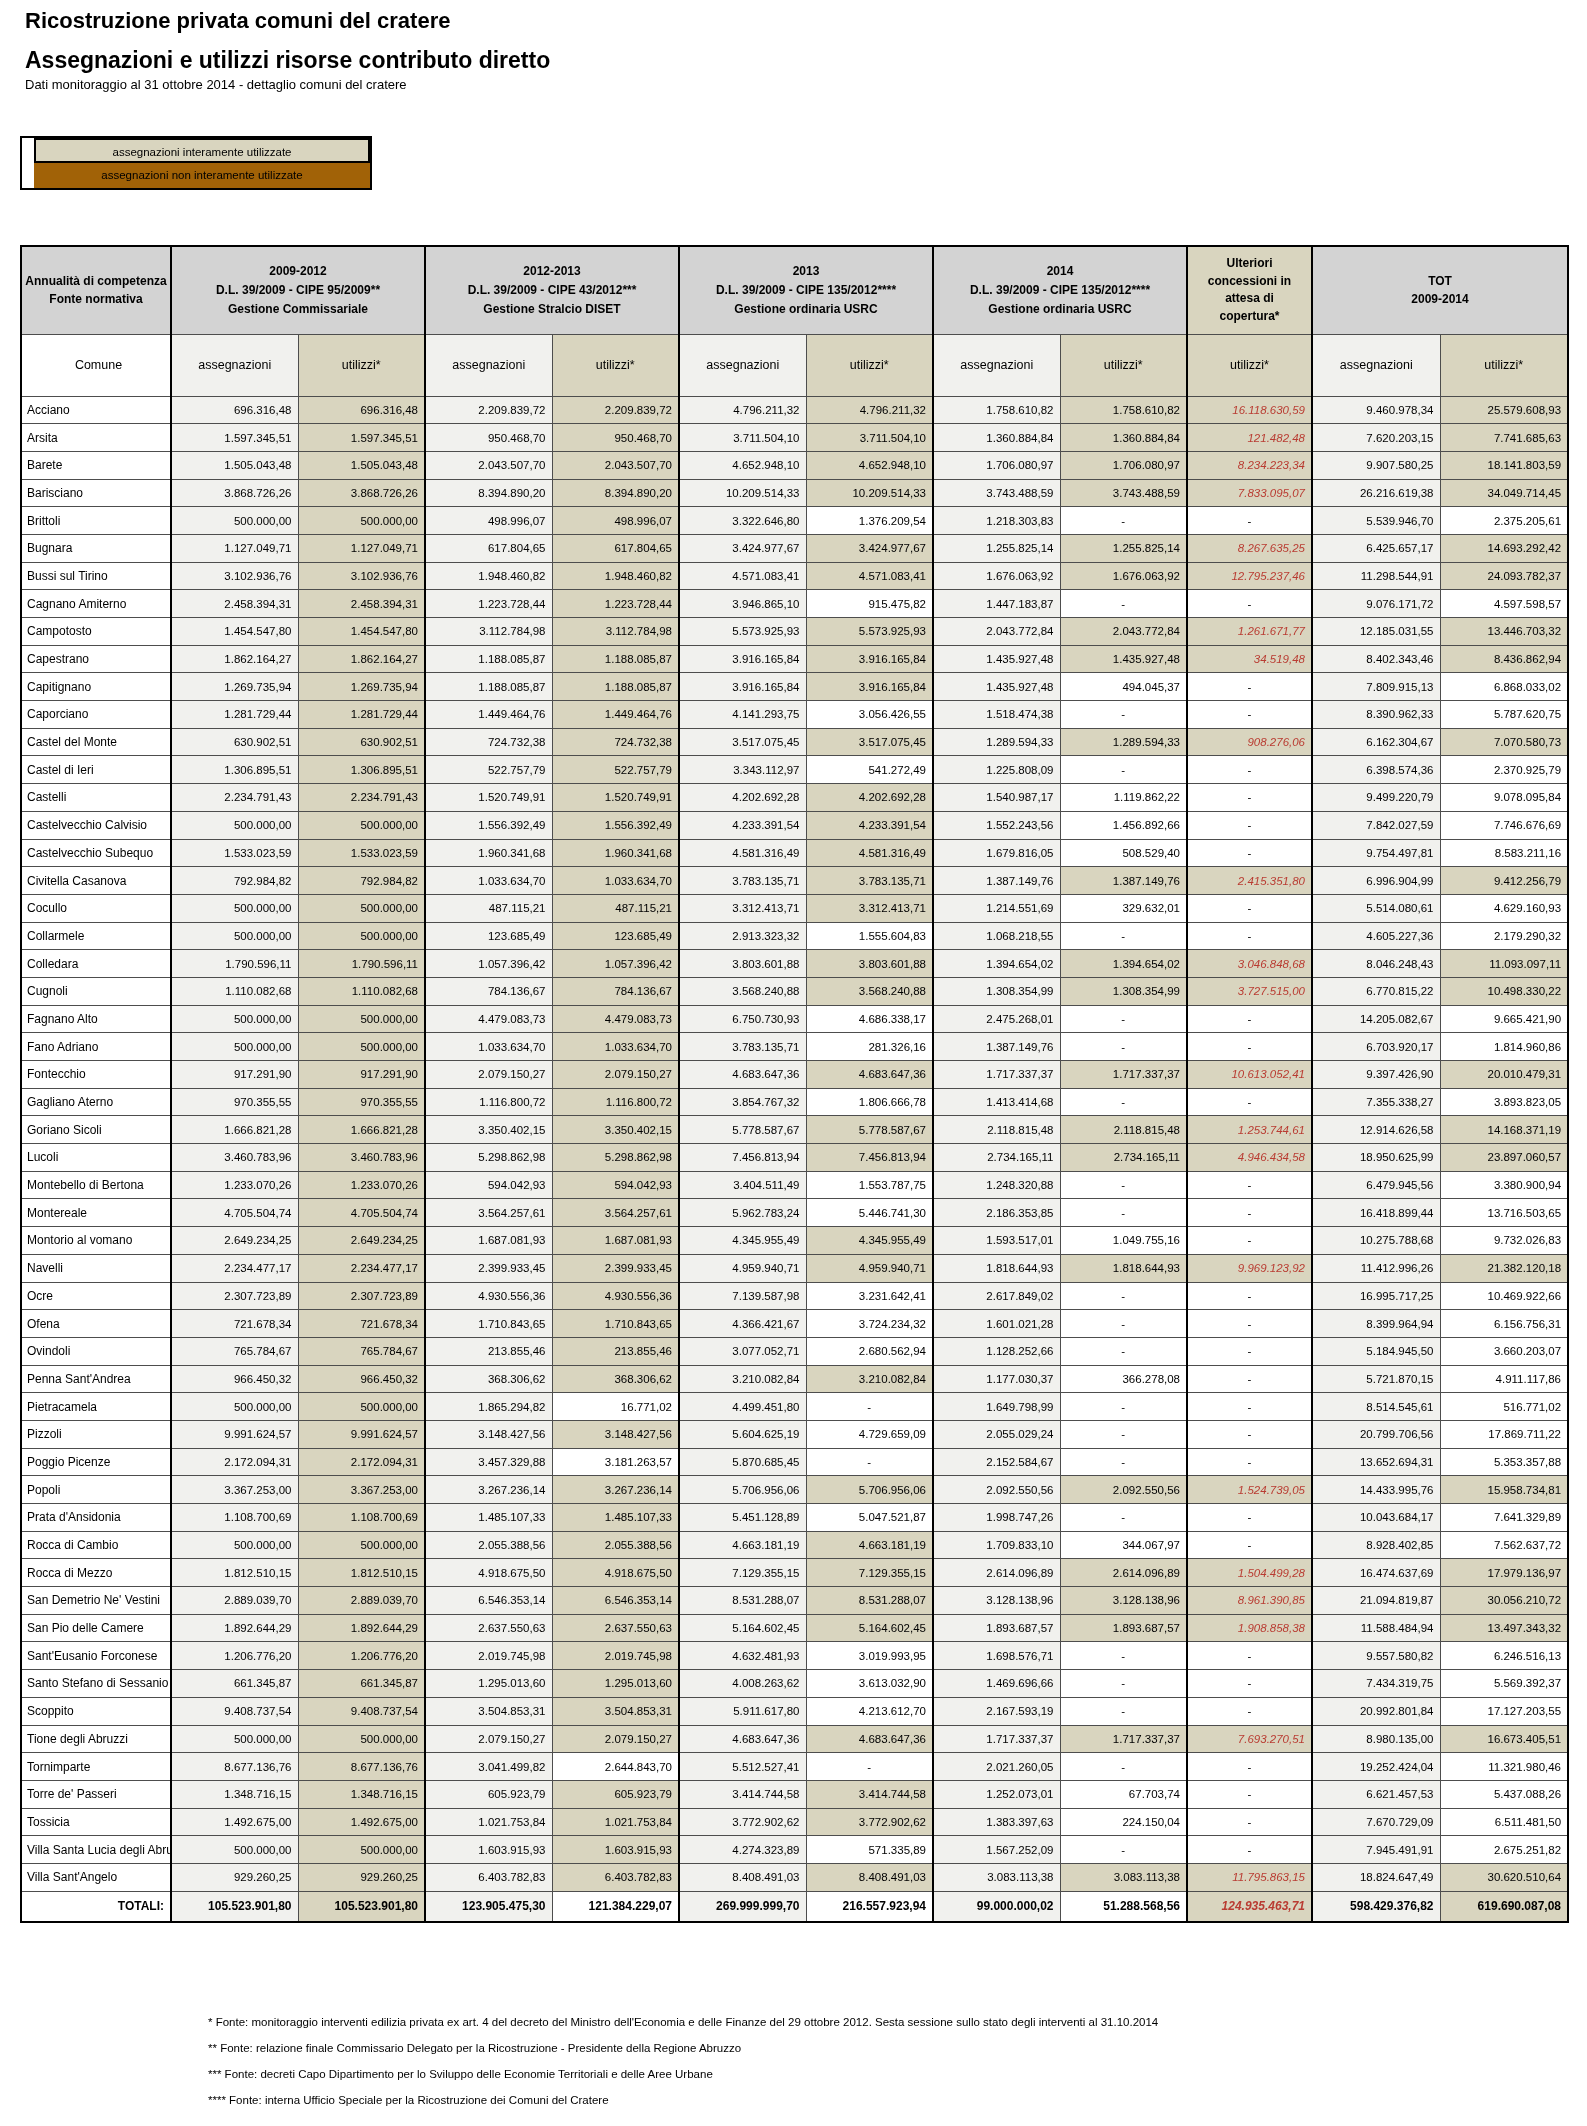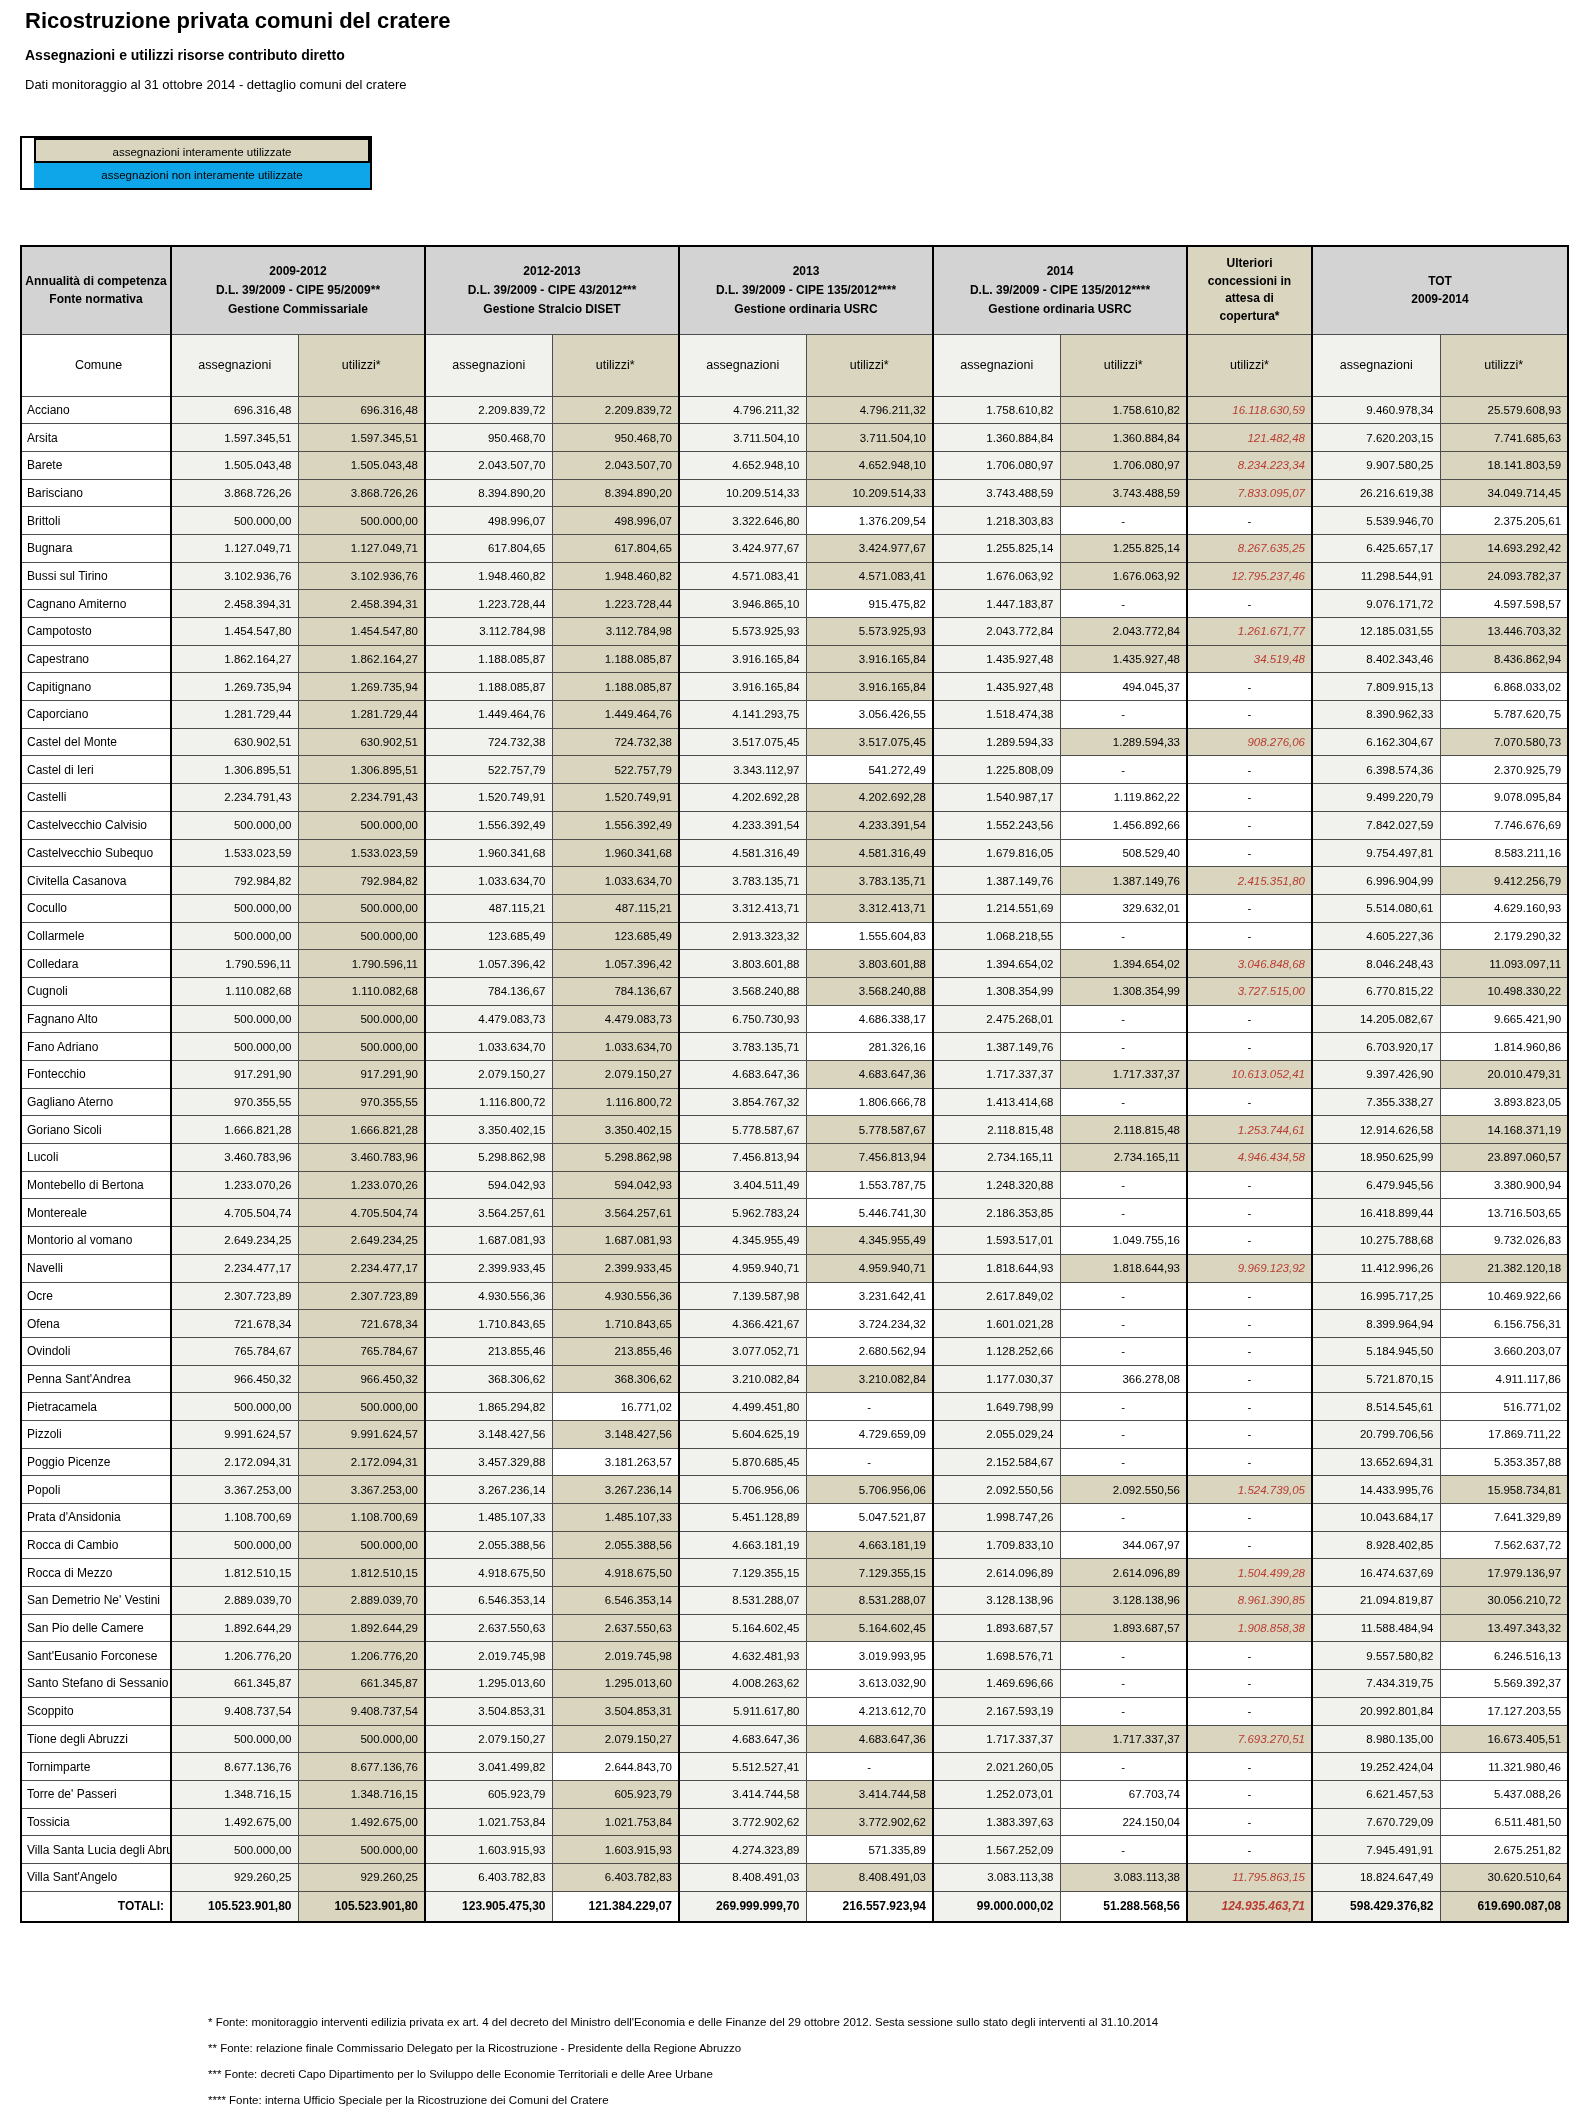--- a/index.html
+++ b/index.html
@@ -1,26 +1,26 @@
 <!DOCTYPE html>
 <html><head>
 <meta charset="utf-8">
 <style>
   * { margin:0; padding:0; box-sizing:border-box; }
   html,body { width:1587px; background:#ffffff; font-family:"Liberation Sans", sans-serif; color:#000; }
   body { position:relative; height:2126px; }
 
   .page-title { position:absolute; left:25px; top:8px; font-size:22px; font-weight:bold; }
-  .page-subtitle { position:absolute; left:25px; top:47px; font-size:14px; font-weight:bold; }
+  .page-subtitle { position:absolute; left:25px; top:47px; font-size:23px; font-weight:bold; }
   .page-dateline { position:absolute; left:25px; top:77px; font-size:13px; }
 
   .legend { position:absolute; left:20px; top:136px; width:352px; border:2px solid #000; background:#fff;padding-left:12px; }
   .legend-row { height:25px; line-height:24px; text-align:center; font-size:11.5px; }
   .legend-row.full { background:#d9d5bf; border:2px solid #000; }
-  .legend-row.partial { background:#0ea5e9; }
+  .legend-row.partial { background:#a16207; }
 
   table.main { position:absolute; left:20px; top:245px; width:1547px; border-collapse:collapse; table-layout:fixed; border:2px solid #000; }
   th, td { border:1px solid #4d4d4d; overflow:hidden; white-space:nowrap; }
   .bL { border-left:2px solid #000; }
 
   th.grp { background:#d3d3d3; font-weight:bold; font-size:12px; height:88px; text-align:center; line-height:1.55; vertical-align:middle; }
   th.grp.ult { background:#d9d5bf; white-space:normal; line-height:1.45; padding:0 6px; }
   th.corner { background:#d3d3d3; font-weight:bold; font-size:12px; line-height:1.55; vertical-align:middle; }
 
   tr.subhead th { height:62px; font-weight:normal; font-size:12.5px; vertical-align:middle; text-align:center; }

